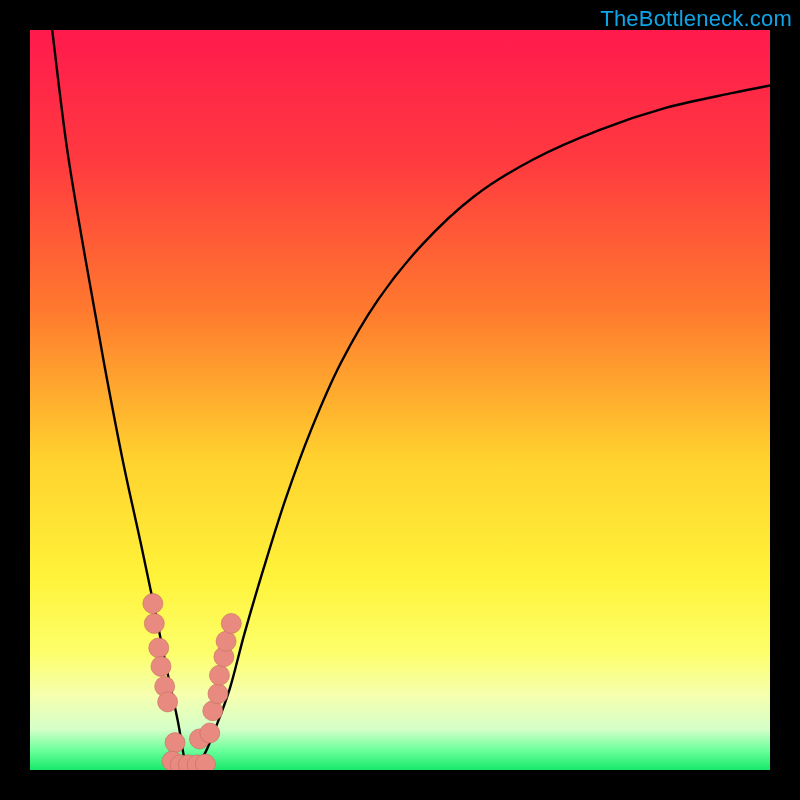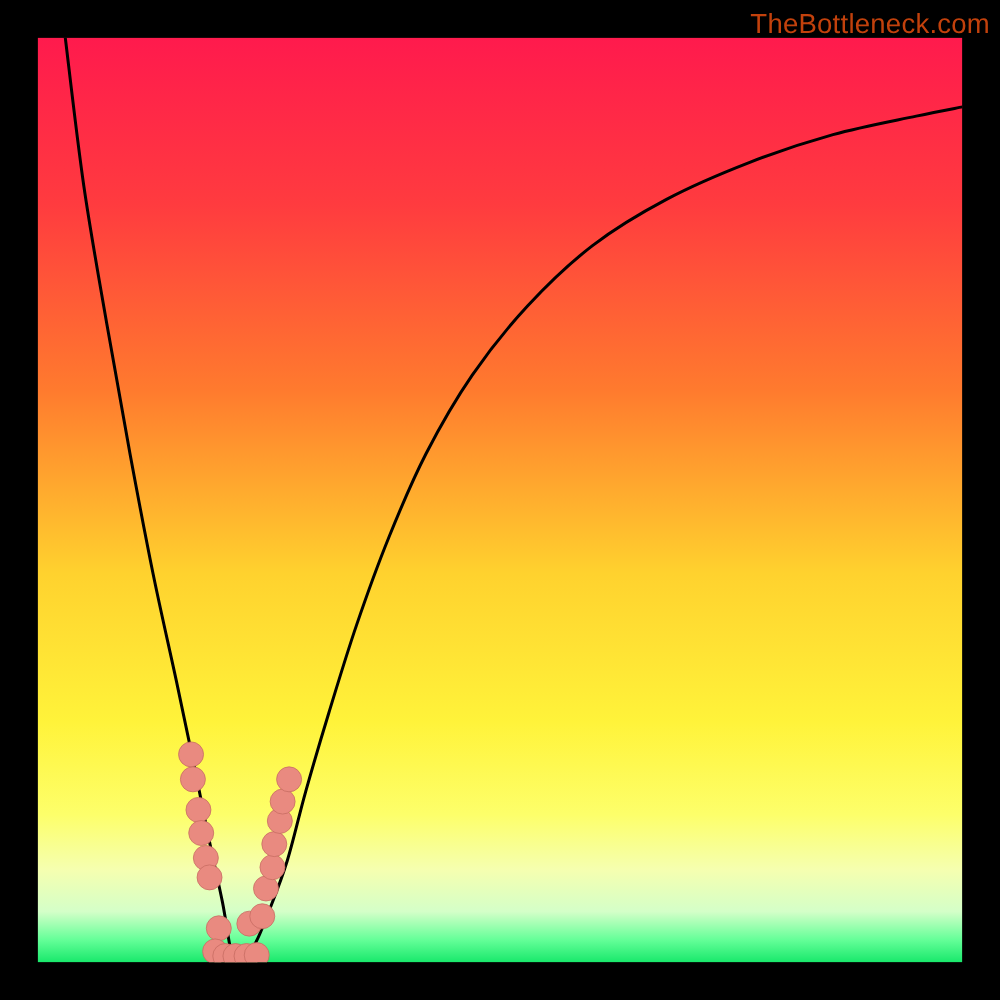--- a/index.html
+++ b/index.html
@@ -22,21 +22,21 @@
     left: 30px;
     width: 740px;
     height: 740px;
     overflow: hidden;
   }
   .watermark {
     position: absolute;
     top: 6px;
     right: 8px;
     font-size: 22px;
-    color: #c2410c;
+    color: #0ea5e9;
     font-weight: 500;
     letter-spacing: 0.2px;
     user-select: none;
   }
   svg { display: block; }
 </style>
 </head>
 <body>
 
 <div class="frame">

